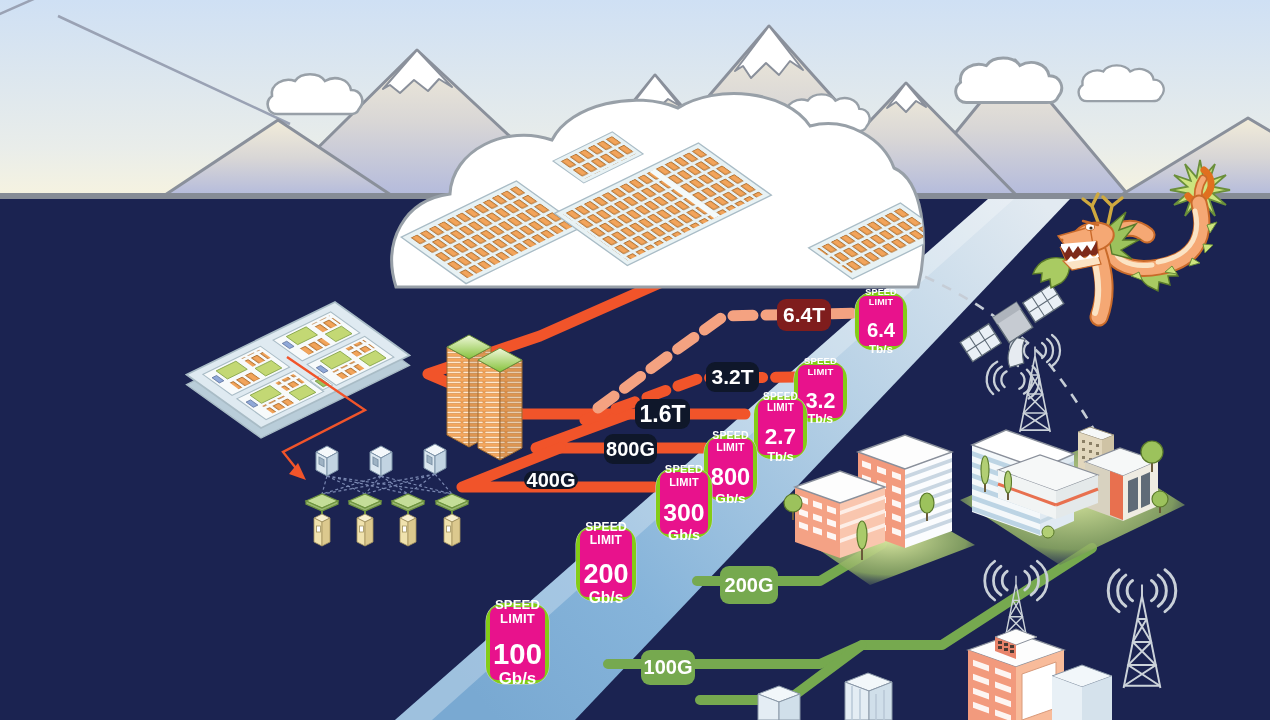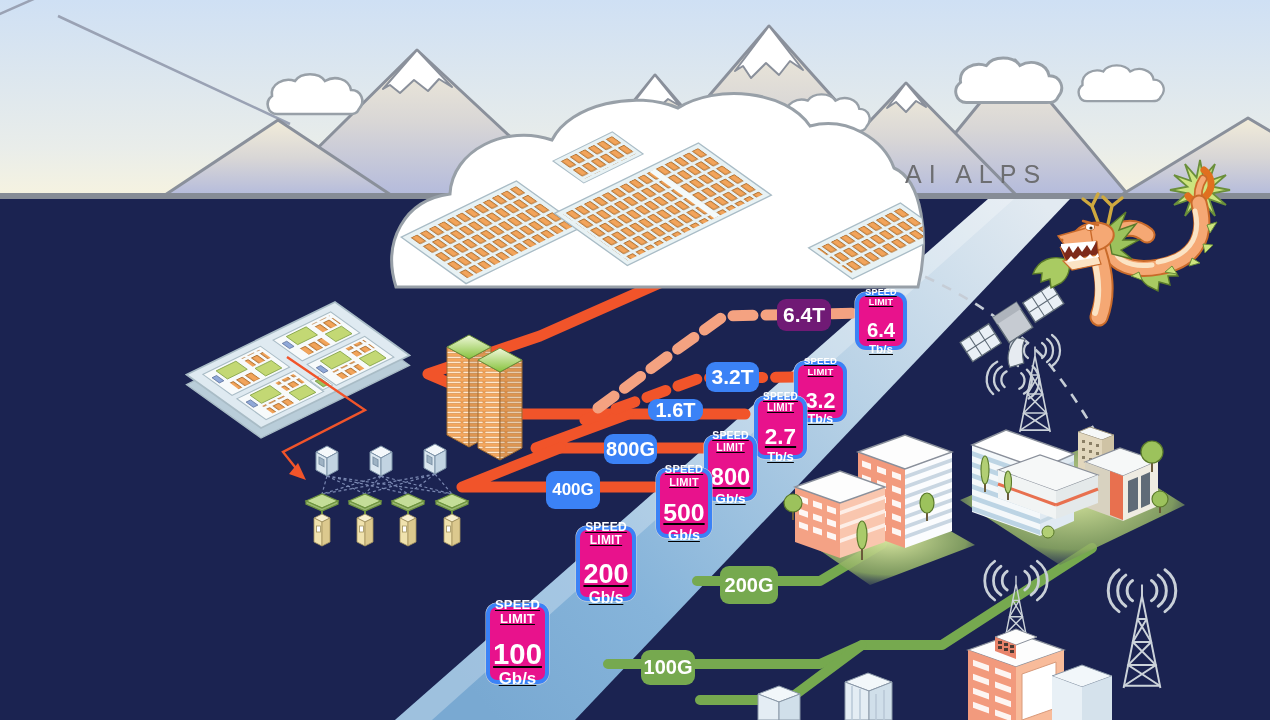--- a/index.html
+++ b/index.html
@@ -1,31 +1,31 @@
 <!DOCTYPE html>
 <html><head>
 <meta charset="utf-8">
 <style>
   html,body{margin:0;padding:0;background:#10183d;}
   .stage{position:relative;width:1270px;height:720px;overflow:hidden;background:#1b2351;
          font-family:"Liberation Sans",sans-serif;}
   .stage svg{position:absolute;left:0;top:0;}
   .overlay{position:absolute;left:0;top:0;width:1270px;height:720px;pointer-events:none;}
   .region-title{position:absolute;color:#6d6e71;font-size:25px;letter-spacing:7px;font-weight:400;}
-  .sign{position:absolute;background:#3b82f6;border-radius:11px;padding:4px;box-sizing:border-box;
-        display:flex;box-shadow:0 0 0 0.5px #cfd4dd;text-decoration:underline;}
+  .sign{position:absolute;background:#84cc16;border-radius:18px;padding:4px;box-sizing:border-box;
+        display:flex;box-shadow:0 0 0 0.5px #cfd4dd;}
   .sign-inner{background:#e8128c;border-radius:7px;flex:1;display:flex;flex-direction:column;
         align-items:center;justify-content:center;color:#fff;font-weight:bold;line-height:1.12;}
   .sign .w{font-size:1em;letter-spacing:.2px;}
   .sign .v{font-size:2.25em;line-height:1;margin-top:13px;}
   .sign .u{font-size:1.3em;margin-top:1px;}
   .pill{position:absolute;border-radius:9px;color:#fff;font-weight:bold;display:flex;
         align-items:center;justify-content:center;}
-  .pill.orange{background:#3b82f6}
-  .pill.salmon{background:#701a75}
+  .pill.orange{background:#0f172a}
+  .pill.salmon{background:#7f1d1d}
   .pill.green{background:#76a94f}
 </style>
 </head>
 <body>
 
 <div class="stage">
 
 <svg width="1270" height="720" viewBox="0 0 1270 720">
 <defs>
   <linearGradient id="skyGrad" x1="0" y1="0" x2="0" y2="1">
@@ -499,21 +499,20 @@
     <polygon points="1067,261 1071,256 1075,260 1080,255 1085,259 1090,254 1094,258 1098,253 1099,257 1068,262" fill="#ffffff"></polygon>
     <ellipse cx="1090" cy="227" rx="4.5" ry="3.5" fill="#ffffff" stroke="#c96a2a" stroke-width="1"></ellipse>
     <circle cx="1091" cy="228" r="1.6" fill="#3a2a1a"></circle>
     <path d="M 1083,221 L 1098,225" stroke="#c96a2a" stroke-width="2.4" stroke-linecap="round"></path>
   </g>
 </g>
 </svg>
 
 <div class="overlay">
 
-  <div class="region-title" style="left:905px;top:160px;">AI ALPS</div>
 
   <div class="sign" style="left:855px;top:292px;width:52px;height:58px;font-size:9px">
     <div class="sign-inner">
       <span class="w">SPEED</span>
       <span class="w">LIMIT</span>
       <span class="v">6.4</span>
       <span class="u">Tb/s</span>
     </div>
   </div>
   <div class="sign" style="left:794px;top:361px;width:53px;height:61px;font-size:9.5px">
@@ -537,21 +536,21 @@
       <span class="w">SPEED</span>
       <span class="w">LIMIT</span>
       <span class="v">800</span>
       <span class="u">Gb/s</span>
     </div>
   </div>
   <div class="sign" style="left:656px;top:468px;width:56px;height:70px;font-size:11px">
     <div class="sign-inner">
       <span class="w">SPEED</span>
       <span class="w">LIMIT</span>
-      <span class="v">500</span>
+      <span class="v">300</span>
       <span class="u">Gb/s</span>
     </div>
   </div>
   <div class="sign" style="left:576px;top:526px;width:60px;height:75px;font-size:12px">
     <div class="sign-inner">
       <span class="w">SPEED</span>
       <span class="w">LIMIT</span>
       <span class="v">200</span>
       <span class="u">Gb/s</span>
     </div>
@@ -560,20 +559,20 @@
     <div class="sign-inner">
       <span class="w">SPEED</span>
       <span class="w">LIMIT</span>
       <span class="v">100</span>
       <span class="u">Gb/s</span>
     </div>
   </div>
 
   <div class="pill salmon" style="left:777px;top:299px;width:54px;height:32px;font-size:21px">6.4T</div>
   <div class="pill orange" style="left:706px;top:362px;width:53px;height:30px;font-size:21px">3.2T</div>
-  <div class="pill orange" style="left:648px;top:399px;width:55px;height:22px;font-size:20px">1.6T</div>
+  <div class="pill orange" style="left:635px;top:399px;width:55px;height:30px;font-size:23px">1.6T</div>
   <div class="pill orange" style="left:604px;top:434px;width:53px;height:30px;font-size:20px">800G</div>
-  <div class="pill orange" style="left:546px;top:471px;width:54px;height:38px;font-size:17px">400G</div>
+  <div class="pill orange" style="left:524px;top:471px;width:54px;height:18px;font-size:20px">400G</div>
   <div class="pill green" style="left:720px;top:566px;width:58px;height:38px;font-size:20px">200G</div>
   <div class="pill green" style="left:641px;top:650px;width:54px;height:35px;font-size:20px">100G</div>
 </div>
 
 </div>
 
 </body></html>

